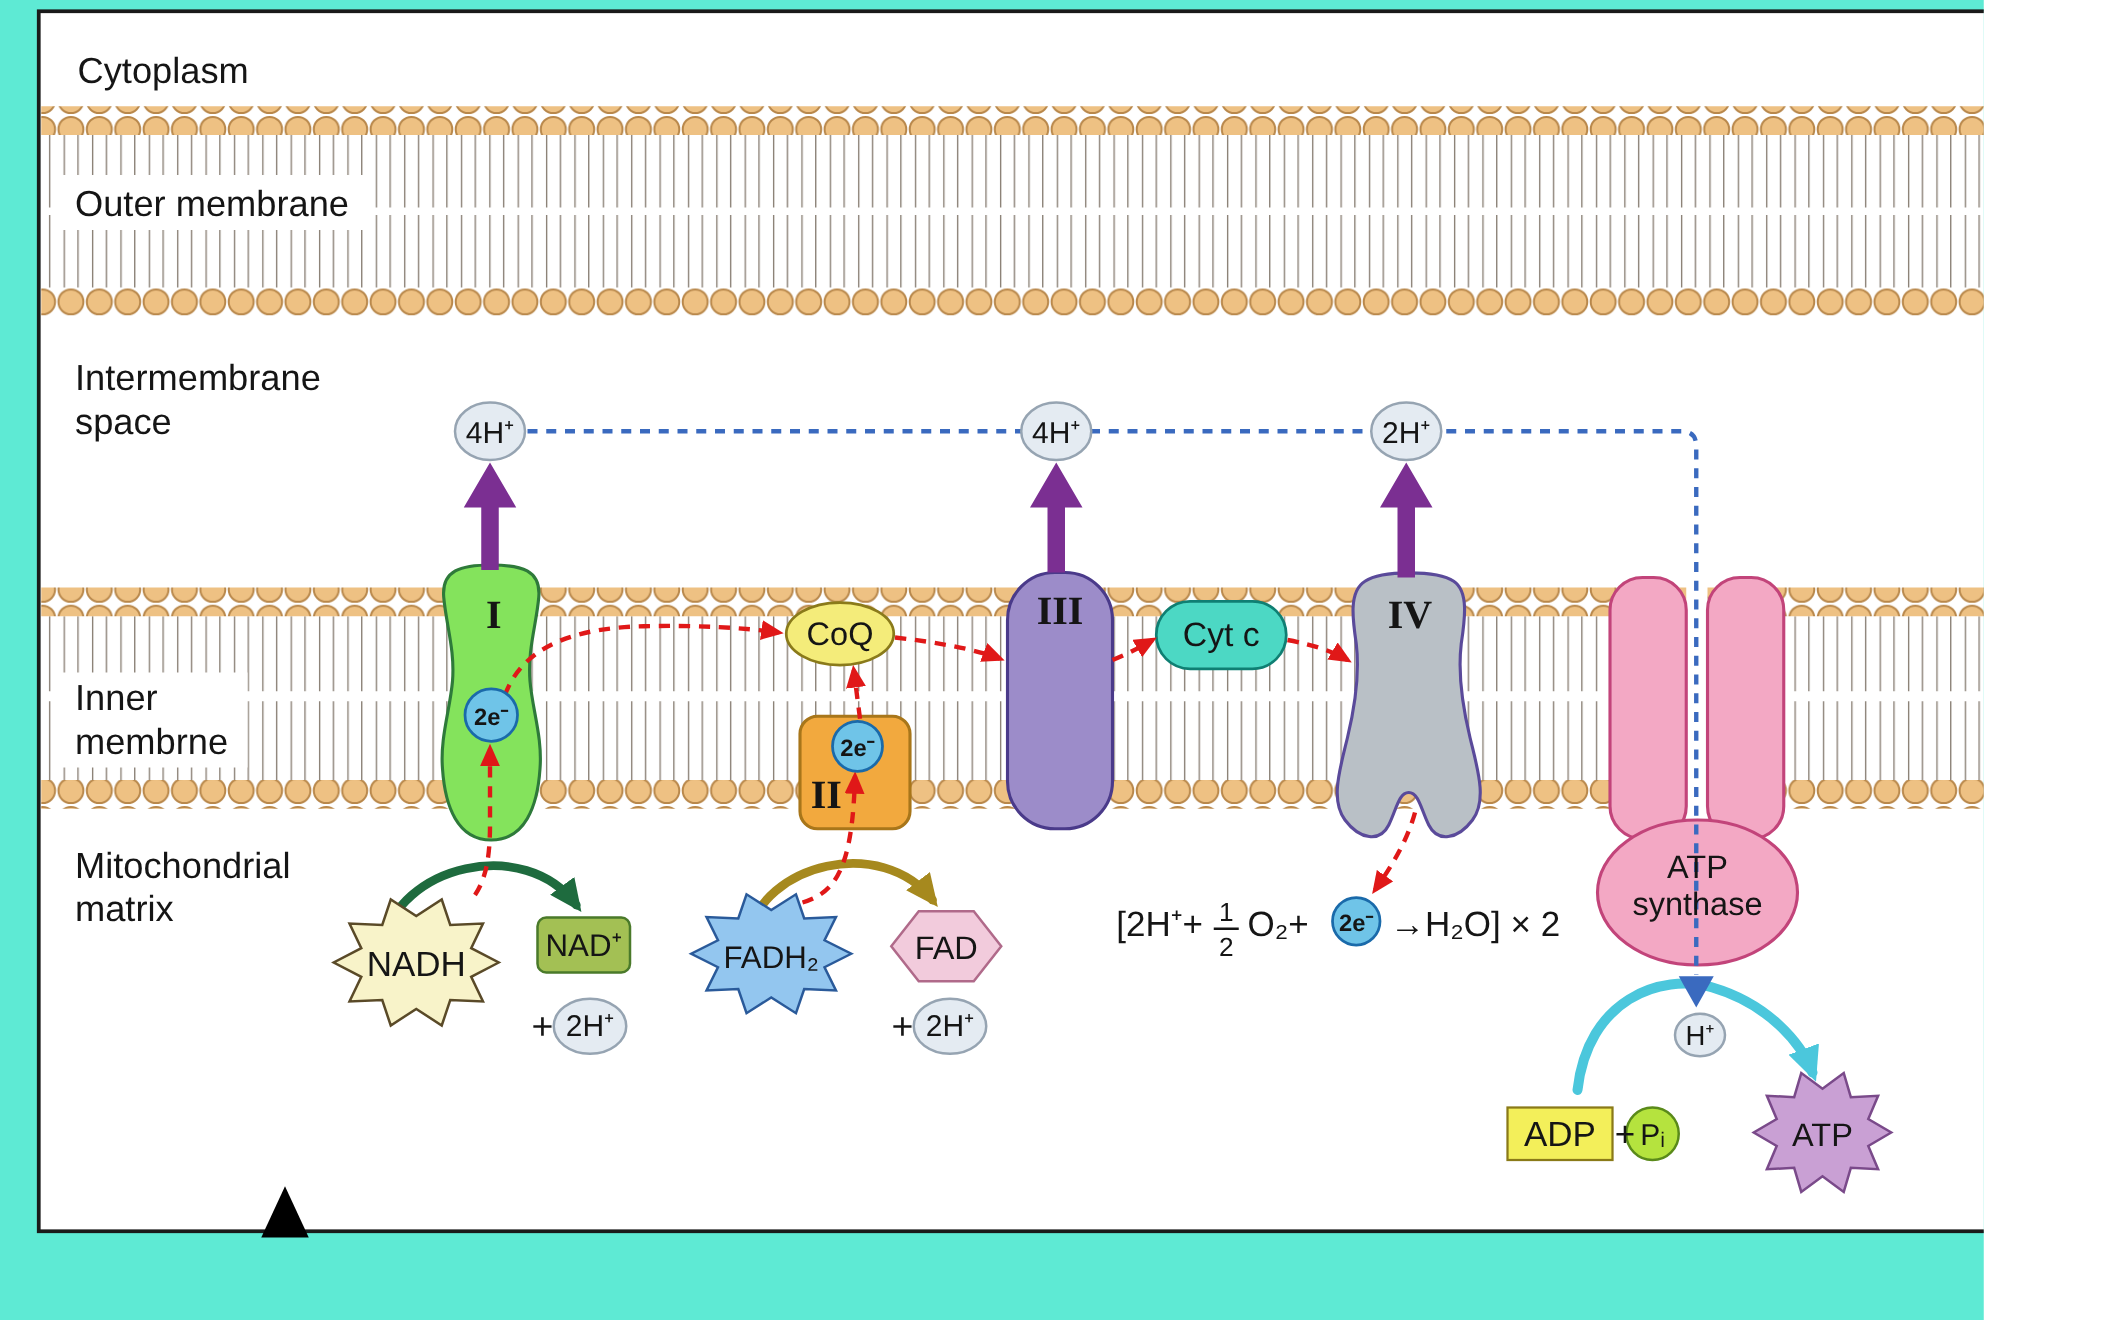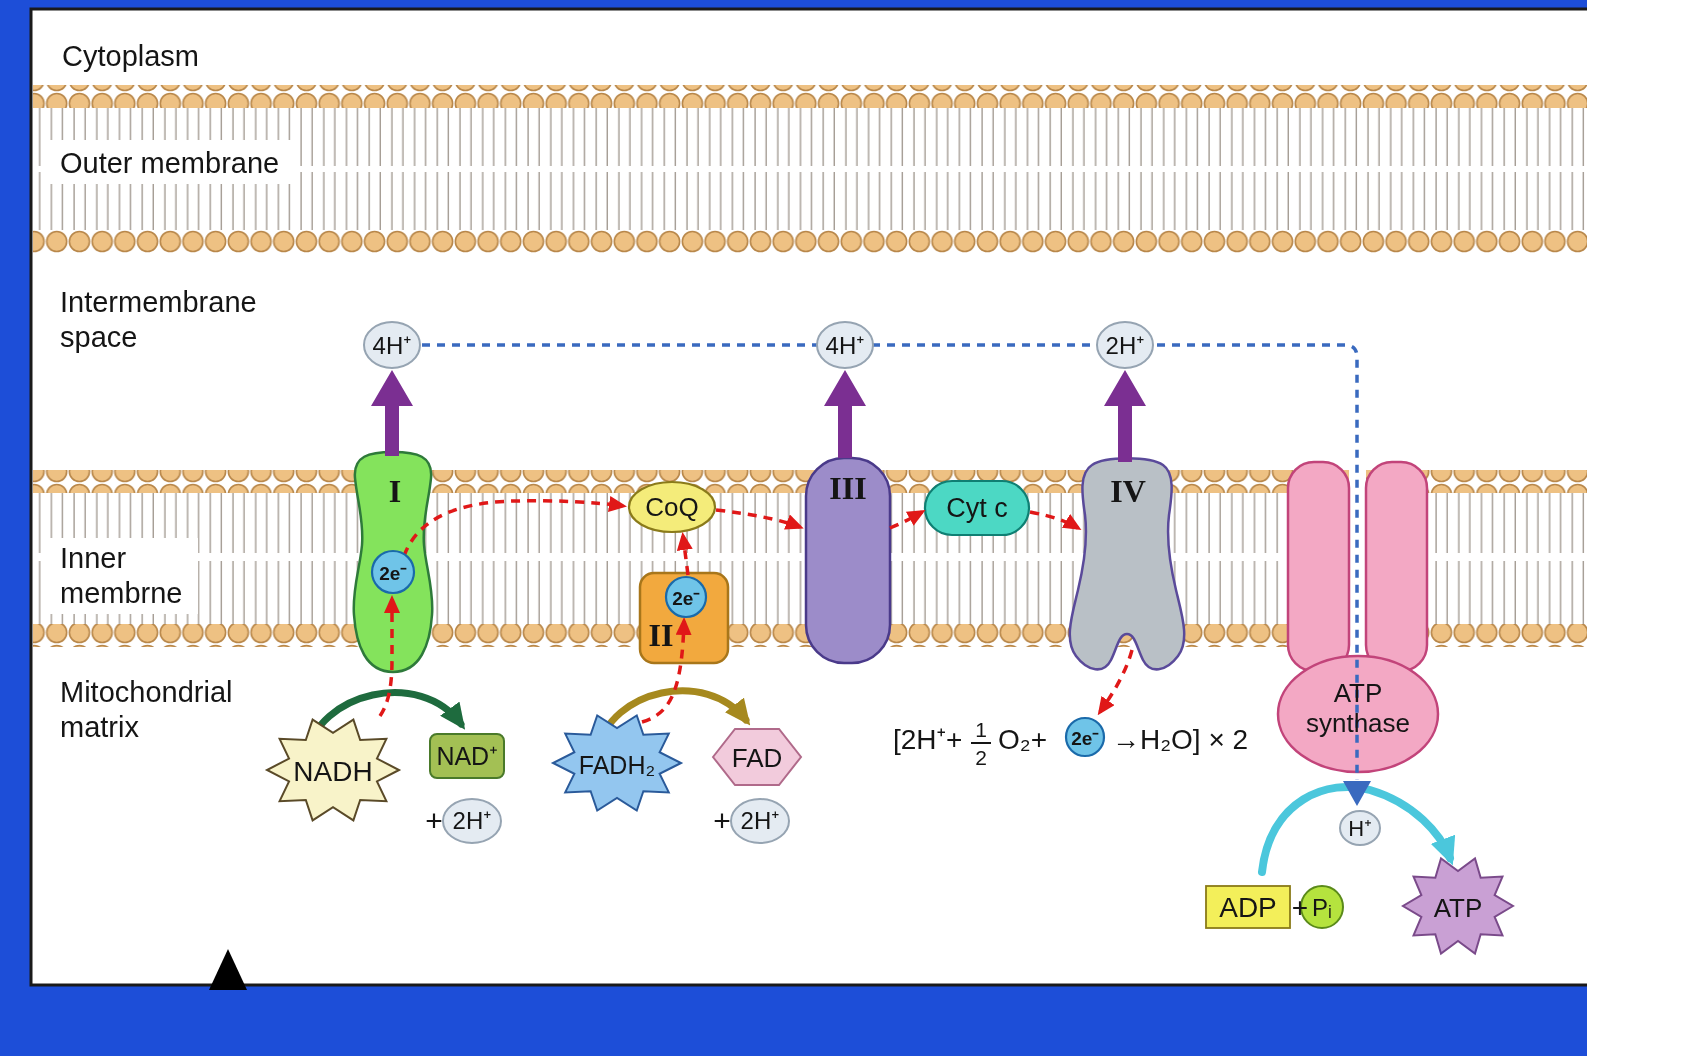--- a/index.html
+++ b/index.html
@@ -1,16 +1,16 @@
 <!DOCTYPE html>
 <html><head>
 <meta charset="utf-8">
 <style>
   html,body{margin:0;padding:0;background:#ffffff;}
-  .stage{position:relative;width:1587px;height:1056px;background:#1d4ed8;overflow:hidden;}
+  .stage{position:relative;width:1587px;height:1056px;background:#5eead4;overflow:hidden;}
   svg{display:block;}
   text{font-family:"Liberation Sans",sans-serif;fill:#151515;}
   .numeral{font-family:"Liberation Serif",serif;font-weight:bold;}
   .bold{font-weight:bold;}
 </style>
 </head>
 <body>
 
 <div class="stage">
 <svg viewBox="0 0 1698 1056" width="1698" height="1056">

